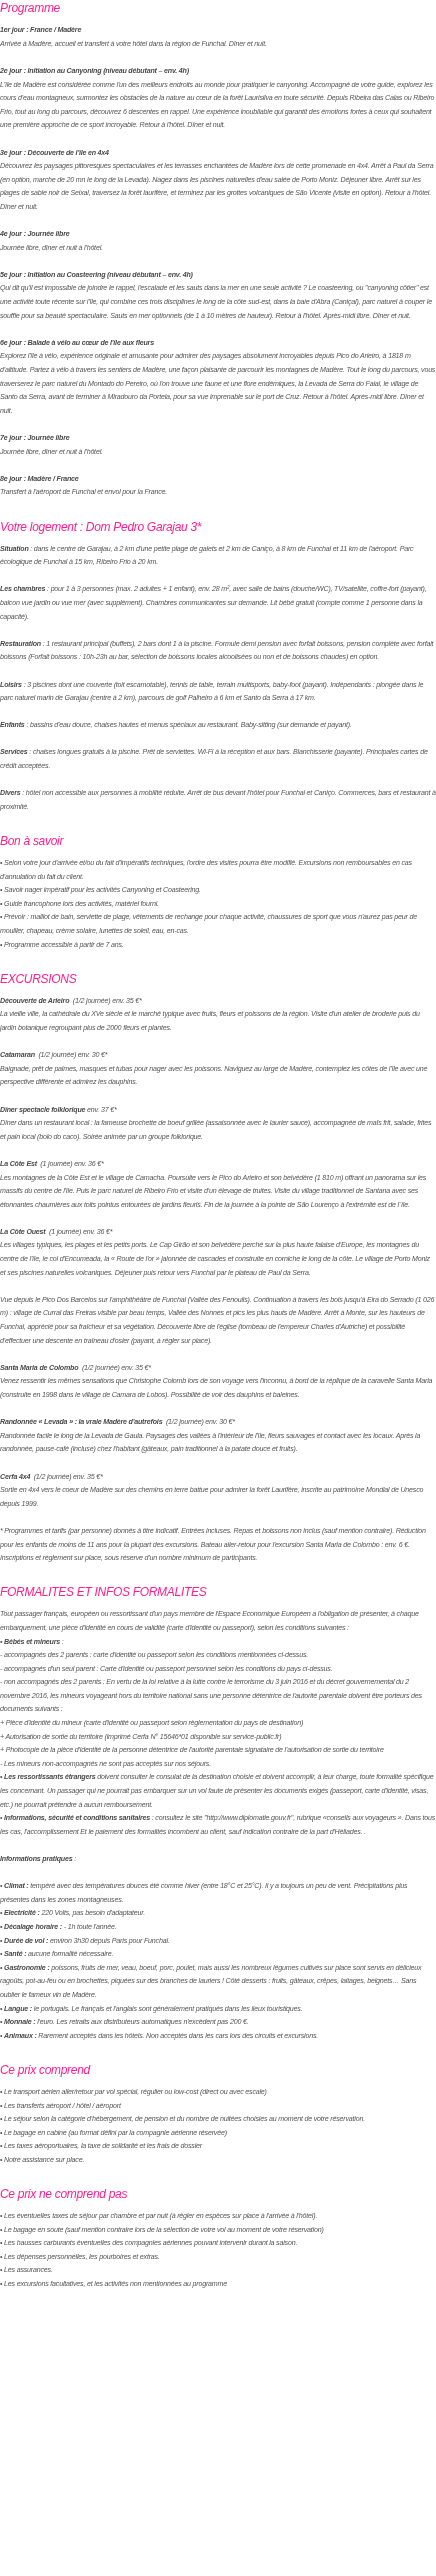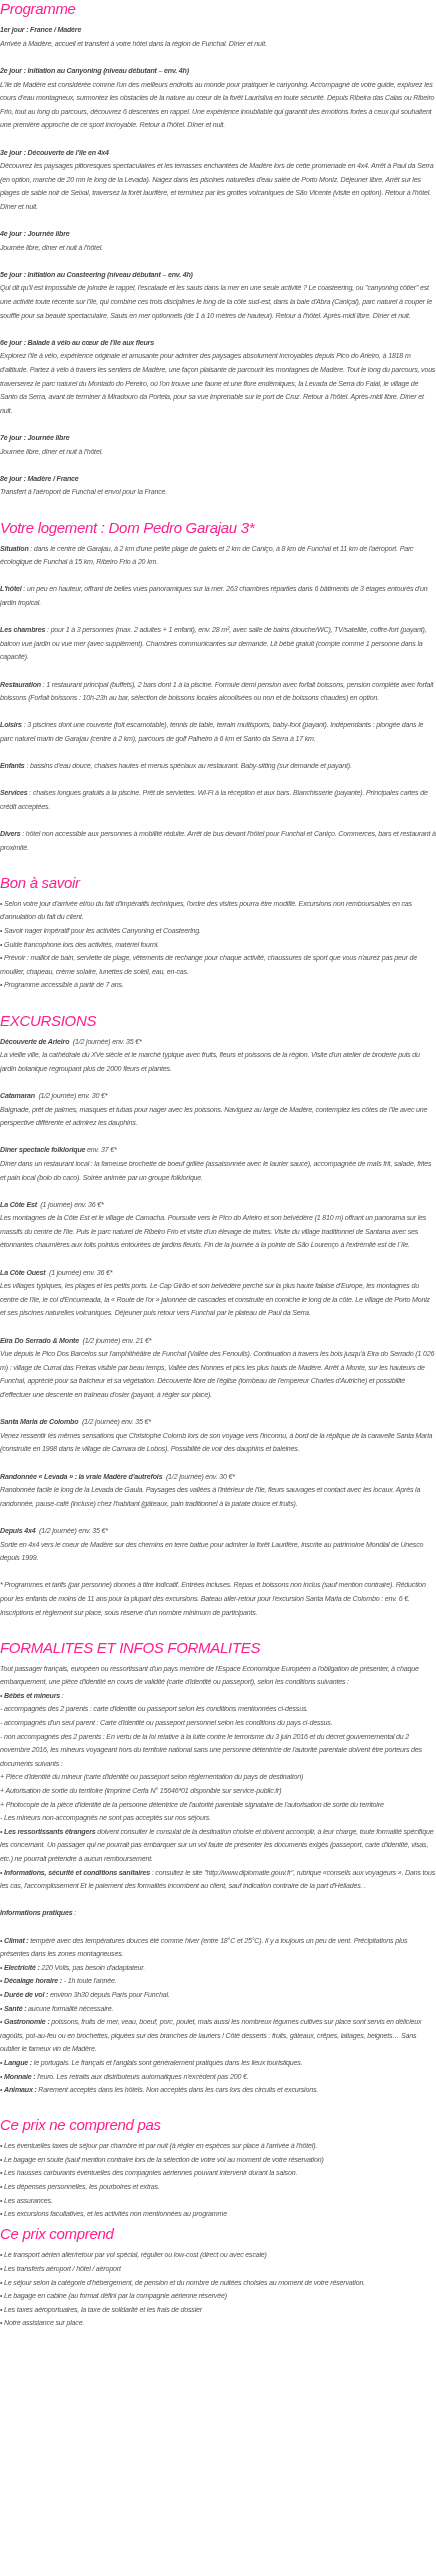--- a/index.html
+++ b/index.html
@@ -10,21 +10,21 @@
     font-size: 7.1px;
     line-height: 13.6px;
     color: #555555;
     letter-spacing: -0.2px;
   }
   .page { padding: 0 1.2px 0 0; }
   h2.sec {
     font-family: "Liberation Sans", sans-serif;
     font-weight: normal;
     color: #ff1f8f;
-    font-size: 15px;
+    font-size: 12px;
     line-height: 15px;
     letter-spacing: -0.3px;
     margin: 0 0 8px 0;
   }
   .section { margin-bottom: 19.6px; }
   .section.first h2.sec { margin-top: 1.2px; }
   p { margin: 0; }
   .block { margin-bottom: 13.6px; font-style: italic; }
   .day-title, .lbl, .exc-name { font-weight: bold; color: #4a4a4a; }
   .bullet::before { content: "\2022\00a0"; font-style: normal; }
@@ -66,21 +66,20 @@
       </div>
     <div>
         <p class="day-title">8e jour : Madère / France</p>
         <p>Transfert à l'aéroport de Funchal et envol pour la France.</p>
       </div>
   </section>
 
   <section class="section">
     <h2 class="sec">Votre logement : Dom Pedro Garajau 3*</h2>
     <p class="block"><span class="lbl">Situation</span><span> : dans le centre de Garajau, à 2 km d'une petite plage de galets et 2 km de Caniço, à 8 km de Funchal et 11 km de l'aéroport. Parc écologique de Funchal à 15 km, Ribeiro Frio à 20 km.</span></p>
-    <p class="block"><span class="lbl">L'hôtel</span><span> : un peu en hauteur, offrant de belles vues panoramiques sur la mer. 263 chambres réparties dans 6 bâtiments de 3 étages entourés d'un jardin tropical.</span></p>
     <p class="block"><span class="lbl">Les chambres</span><span> : pour 1 à 3 personnes (max. 2 adultes + 1 enfant), env. 28 m², avec salle de bains (douche/WC), TV/satellite, coffre-fort (payant), balcon vue jardin ou vue mer (avec supplément). Chambres communicantes sur demande. Lit bébé gratuit (compte comme 1 personne dans la capacité).</span></p>
     <p class="block"><span class="lbl">Restauration</span><span> : 1 restaurant principal (buffets), 2 bars dont 1 à la piscine. Formule demi pension avec forfait boissons, pension complète avec forfait boissons (Forfait boissons : 10h-23h au bar, sélection de boissons locales alcoolisées ou non et de boissons chaudes) en option.</span></p>
     <p class="block"><span class="lbl">Loisirs</span><span> : 3 piscines dont une couverte (toit escamotable), tennis de table, terrain multisports, baby-foot (payant). Indépendants : plongée dans le parc naturel marin de Garajau (centre à 2 km), parcours de golf Palheiro à 6 km et Santo da Serra à 17 km.</span></p>
     <p class="block"><span class="lbl">Enfants</span><span> : bassins d'eau douce, chaises hautes et menus spéciaux au restaurant. Baby-sitting (sur demande et payant).</span></p>
     <p class="block"><span class="lbl">Services</span><span> : chaises longues gratuits à la piscine. Prêt de serviettes. Wi-Fi à la réception et aux bars. Blanchisserie (payante). Principales cartes de crédit acceptées.</span></p>
     <p><span class="lbl">Divers</span><span> : hôtel non accessible aux personnes à mobilité réduite. Arrêt de bus devant l'hôtel pour Funchal et Caniço. Commerces, bars et restaurant à proximité.</span></p>
   </section>
 
   <section class="section">
     <h2 class="sec">Bon à savoir</h2>
@@ -107,33 +106,32 @@
       </div>
     <div class="block">
         <p><span class="exc-name">La Côte Est</span><span style="white-space:pre">  (1 journée) env. 36 €*</span></p>
         <p>Les montagnes de la Côte Est et le village de Camacha. Poursuite vers le Pico do Arieiro et son belvédère (1 810 m) offrant un panorama sur les massifs du centre de l'île. Puis le parc naturel de Ribeiro Frio et visite d'un élevage de truites. Visite du village traditionnel de Santana avec ses étonnantes chaumières aux toits pointus entourées de jardins fleuris. Fin de la journée à la pointe de São Lourenço à l'extrémité est de l´île.</p>
       </div>
     <div class="block">
         <p><span class="exc-name">La Côte Ouest</span><span style="white-space:pre">  (1 journée) env. 36 €*</span></p>
         <p>Les villages typiques, les plages et les petits ports. Le Cap Girão et son belvédère perché sur la plus haute falaise d'Europe, les montagnes du centre de l'île, le col d'Encumeada, la « Route de l'or » jalonnée de cascades et construite en corniche le long de la côte. Le village de Porto Moniz et ses piscines naturelles volcaniques. Déjeuner puis retour vers Funchal par le plateau de Paul da Serra.</p>
       </div>
     <div class="block">
-        <p><span class="exc-name">Eira Do Serrado &amp; Monte</span><span style="white-space:pre">  (1/2 journée) env. 21 €*</span></p>
         <p>Vue depuis le Pico Dos Barcelos sur l'amphithéâtre de Funchal (Vallée des Fenouils). Continuation à travers les bois jusqu'à Eira do Serrado (1 026 m) : village de Curral das Freiras visible par beau temps, Vallée des Nonnes et pics les plus hauts de Madère. Arrêt à Monte, sur les hauteurs de Funchal, apprécié pour sa fraîcheur et sa végétation. Découverte libre de l'église (tombeau de l'empereur Charles d'Autriche) et possibilité d'effectuer une descente en traîneau d'osier (payant, à régler sur place).</p>
       </div>
     <div class="block">
         <p><span class="exc-name">Santa Maria de Colombo</span><span style="white-space:pre">  (1/2 journée) env. 35 €*</span></p>
         <p>Venez ressentir les mêmes sensations que Christophe Colomb lors de son voyage vers l'inconnu, à bord de la réplique de la caravelle Santa Maria (construite en 1998 dans le village de Camara de Lobos).  Possibilité de voir des dauphins et baleines.</p>
       </div>
     <div class="block">
         <p><span class="exc-name">Randonnée « Levada » : la vraie Madère d'autrefois</span><span style="white-space:pre">  (1/2 journée) env. 30 €*</span></p>
         <p>Randonnée facile le long de la Levada de Gaula. Paysages des vallées à l'intérieur de l'île, fleurs sauvages et contact avec les locaux. Après la randonnée, pause-café (incluse) chez l'habitant (gâteaux, pain traditionnel à la patate douce et fruits).</p>
       </div>
     <div class="block">
-        <p><span class="exc-name">Depuis 4x4</span><span style="white-space:pre">  (1/2 journée) env. 35 €*</span></p>
+        <p><span class="exc-name">Cerfa 4x4</span><span style="white-space:pre">  (1/2 journée) env. 35 €*</span></p>
         <p>Sortie en 4x4 vers le coeur de Madère sur des chemins en terre battue pour admirer la forêt Laurifère, inscrite au patrimoine Mondial de Unesco depuis 1999.</p>
       </div>
     <p>* Programmes et tarifs (par personne) donnés à titre indicatif. Entrées incluses. Repas et boissons non inclus (sauf mention contraire). Réduction pour les enfants de moins de 11 ans pour la plupart des excursions. Bateau aller-retour pour l'excursion Santa Maria de Colombo : env. 6 €. Inscriptions et règlement sur place, sous réserve d'un nombre minimum de participants.</p>
   </section>
 
   <section class="section">
     <h2 class="sec">FORMALITES ET INFOS FORMALITES</h2>
     <p>Tout passager français, européen ou ressortissant d'un pays membre de l'Espace Economique Européen a l'obligation de présenter, à chaque embarquement, une pièce d'identité en cours de validité (carte d'identité ou passeport), selon les conditions suivantes :</p>
     <p class="bullet"><span class="lbl">Bébés et mineurs</span><span> :</span></p>
     <p>- accompagnés des 2 parents : carte d'identité ou passeport selon les conditions mentionnées ci-dessus.</p>
@@ -150,34 +148,34 @@
     <p class="bullet"><span class="lbl">Electricité :</span><span> 220 Volts, pas besoin d'adaptateur.</span></p>
     <p class="bullet"><span class="lbl">Décalage horaire :</span><span> - 1h toute l'année.</span></p>
     <p class="bullet"><span class="lbl">Durée de vol :</span><span> environ 3h30 depuis Paris pour Funchal.</span></p>
     <p class="bullet"><span class="lbl">Santé :</span><span> aucune formalité nécessaire.</span></p>
     <p class="bullet"><span class="lbl">Gastronomie :</span><span> poissons, fruits de mer, veau, boeuf, porc, poulet, mais aussi les nombreux légumes cultivés sur place sont servis en délicieux ragoûts, pot-au-feu ou en brochettes, piquées sur des branches de lauriers ! Côté desserts : fruits, gâteaux, crêpes, laitages, beignets… Sans oublier le fameux vin de Madère.</span></p>
     <p class="bullet"><span class="lbl">Langue :</span><span> le portugais. Le français et l'anglais sont généralement pratiqués dans les lieux touristiques.</span></p>
     <p class="bullet"><span class="lbl">Monnaie :</span><span> l'euro. Les retraits aux distributeurs automatiques n'excèdent pas 200 €.</span></p>
     <p class="bullet"><span class="lbl">Animaux :</span><span> Rarement acceptés dans les hôtels. Non acceptés dans les cars lors des circuits et excursions.</span></p>
   </section>
 
+  <section class="section">
+    <h2 class="sec">Ce prix comprend</h2>
+    <p class="bullet">Le transport aérien aller/retour par vol spécial, régulier ou low-cost (direct ou avec escale)</p>
+    <p class="bullet">Les transferts aéroport / hôtel / aéroport</p>
+    <p class="bullet">Le séjour selon la catégorie d'hébergement, de pension et du nombre de nuitées choisies au moment de votre réservation.</p>
+    <p class="bullet">Le bagage en cabine (au format défini par la compagnie aérienne réservée)</p>
+    <p class="bullet">Les taxes aéroportuaires, la taxe de solidarité et les frais de dossier</p>
+    <p class="bullet">Notre assistance sur place.</p>
+  </section>
+
   <section class="section" style="margin-bottom:4.6px">
     <h2 class="sec">Ce prix ne comprend pas</h2>
     <p class="bullet">Les éventuelles taxes de séjour par chambre et par nuit (à régler en espèces sur place à l'arrivée à l'hôtel).</p>
     <p class="bullet">Le bagage en soute (sauf mention contraire lors de la sélection de votre vol au moment de votre réservation)</p>
     <p class="bullet">Les hausses carburants éventuelles des compagnies aériennes pouvant intervenir durant la saison.</p>
     <p class="bullet">Les dépenses personnelles, les pourboires et extras.</p>
     <p class="bullet">Les assurances.</p>
     <p class="bullet">Les excursions facultatives, et les activités non mentionnées au programme</p>
   </section>
 
-  <section class="section">
-    <h2 class="sec">Ce prix comprend</h2>
-    <p class="bullet">Le transport aérien aller/retour par vol spécial, régulier ou low-cost (direct ou avec escale)</p>
-    <p class="bullet">Les transferts aéroport / hôtel / aéroport</p>
-    <p class="bullet">Le séjour selon la catégorie d'hébergement, de pension et du nombre de nuitées choisies au moment de votre réservation.</p>
-    <p class="bullet">Le bagage en cabine (au format défini par la compagnie aérienne réservée)</p>
-    <p class="bullet">Les taxes aéroportuaires, la taxe de solidarité et les frais de dossier</p>
-    <p class="bullet">Notre assistance sur place.</p>
-  </section>
-
 </div>
 
 
 </body></html>

